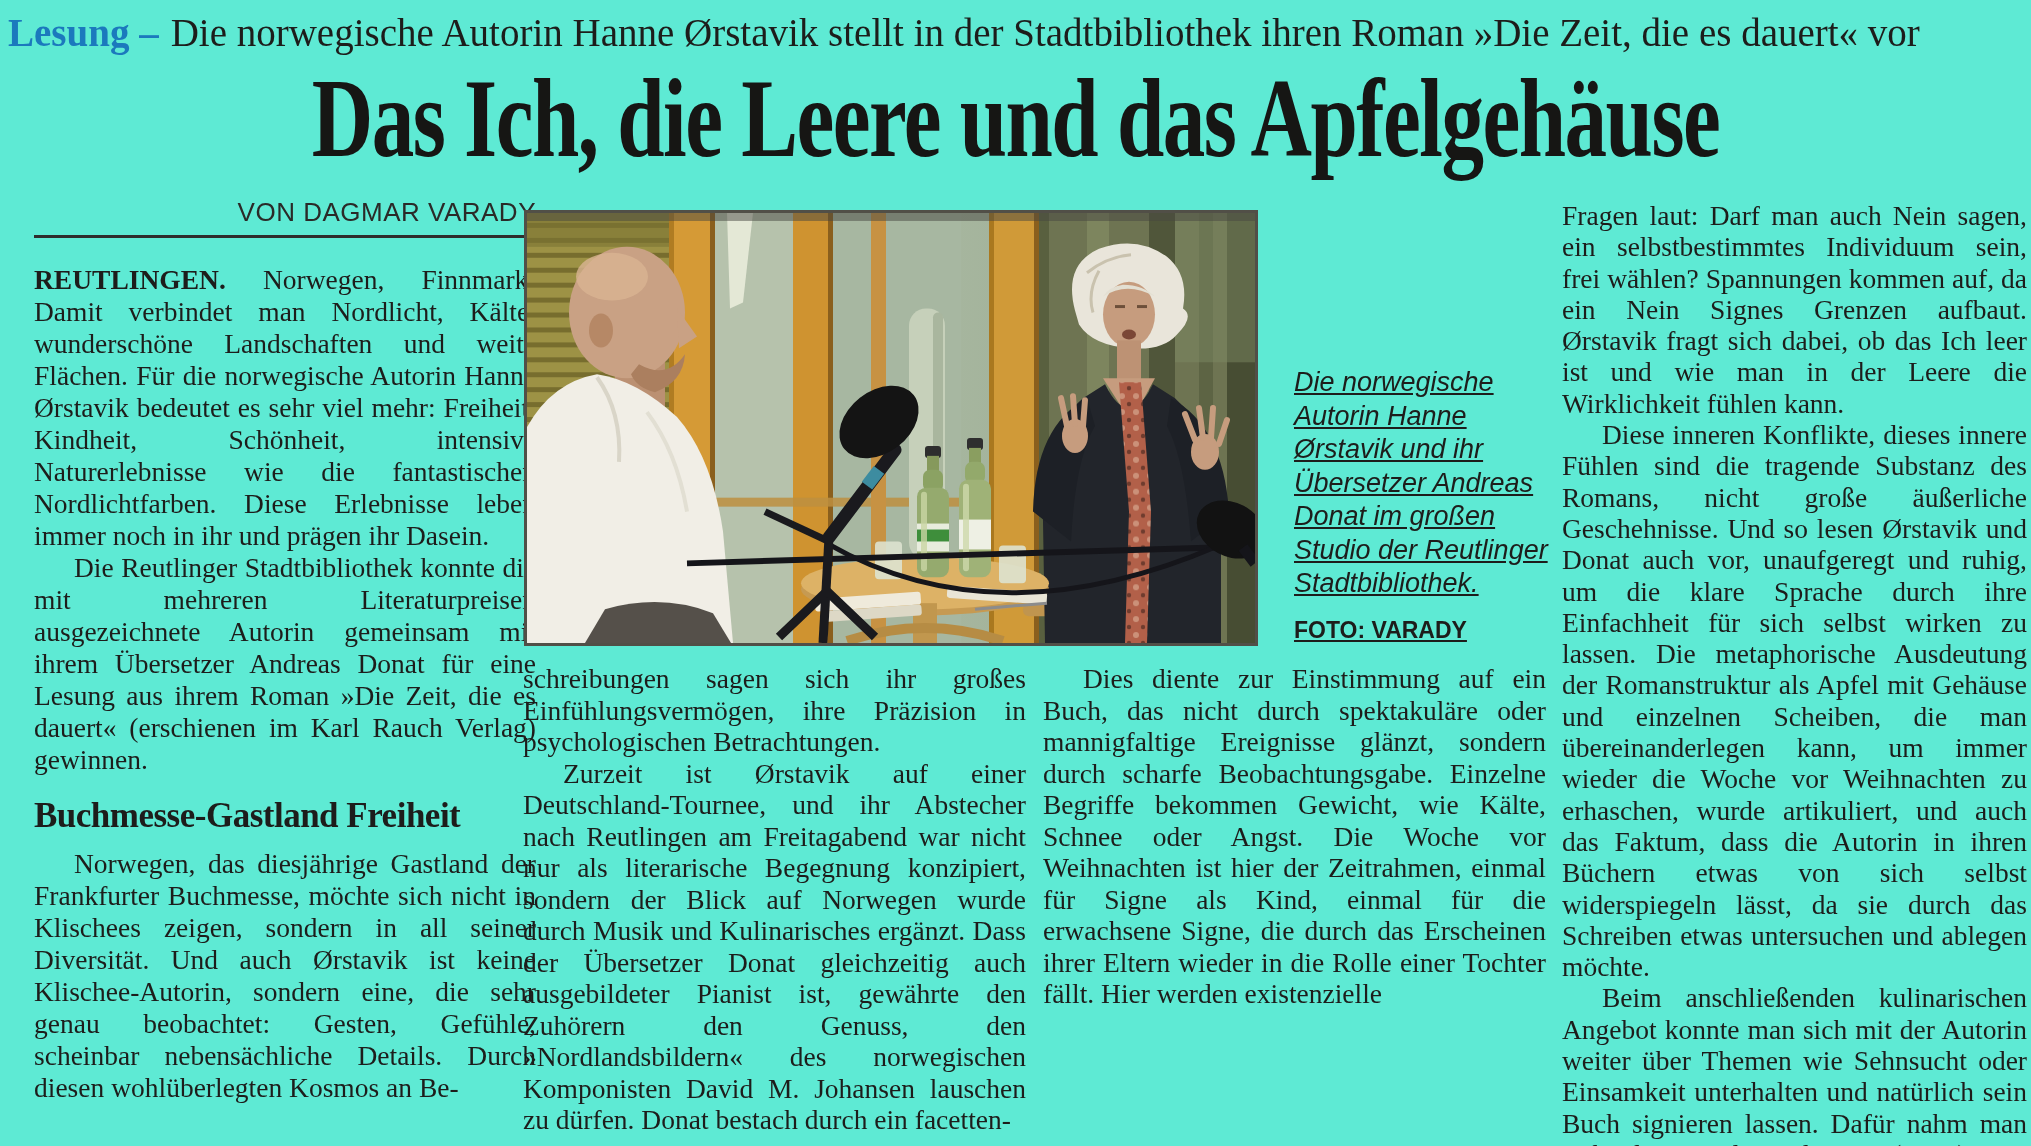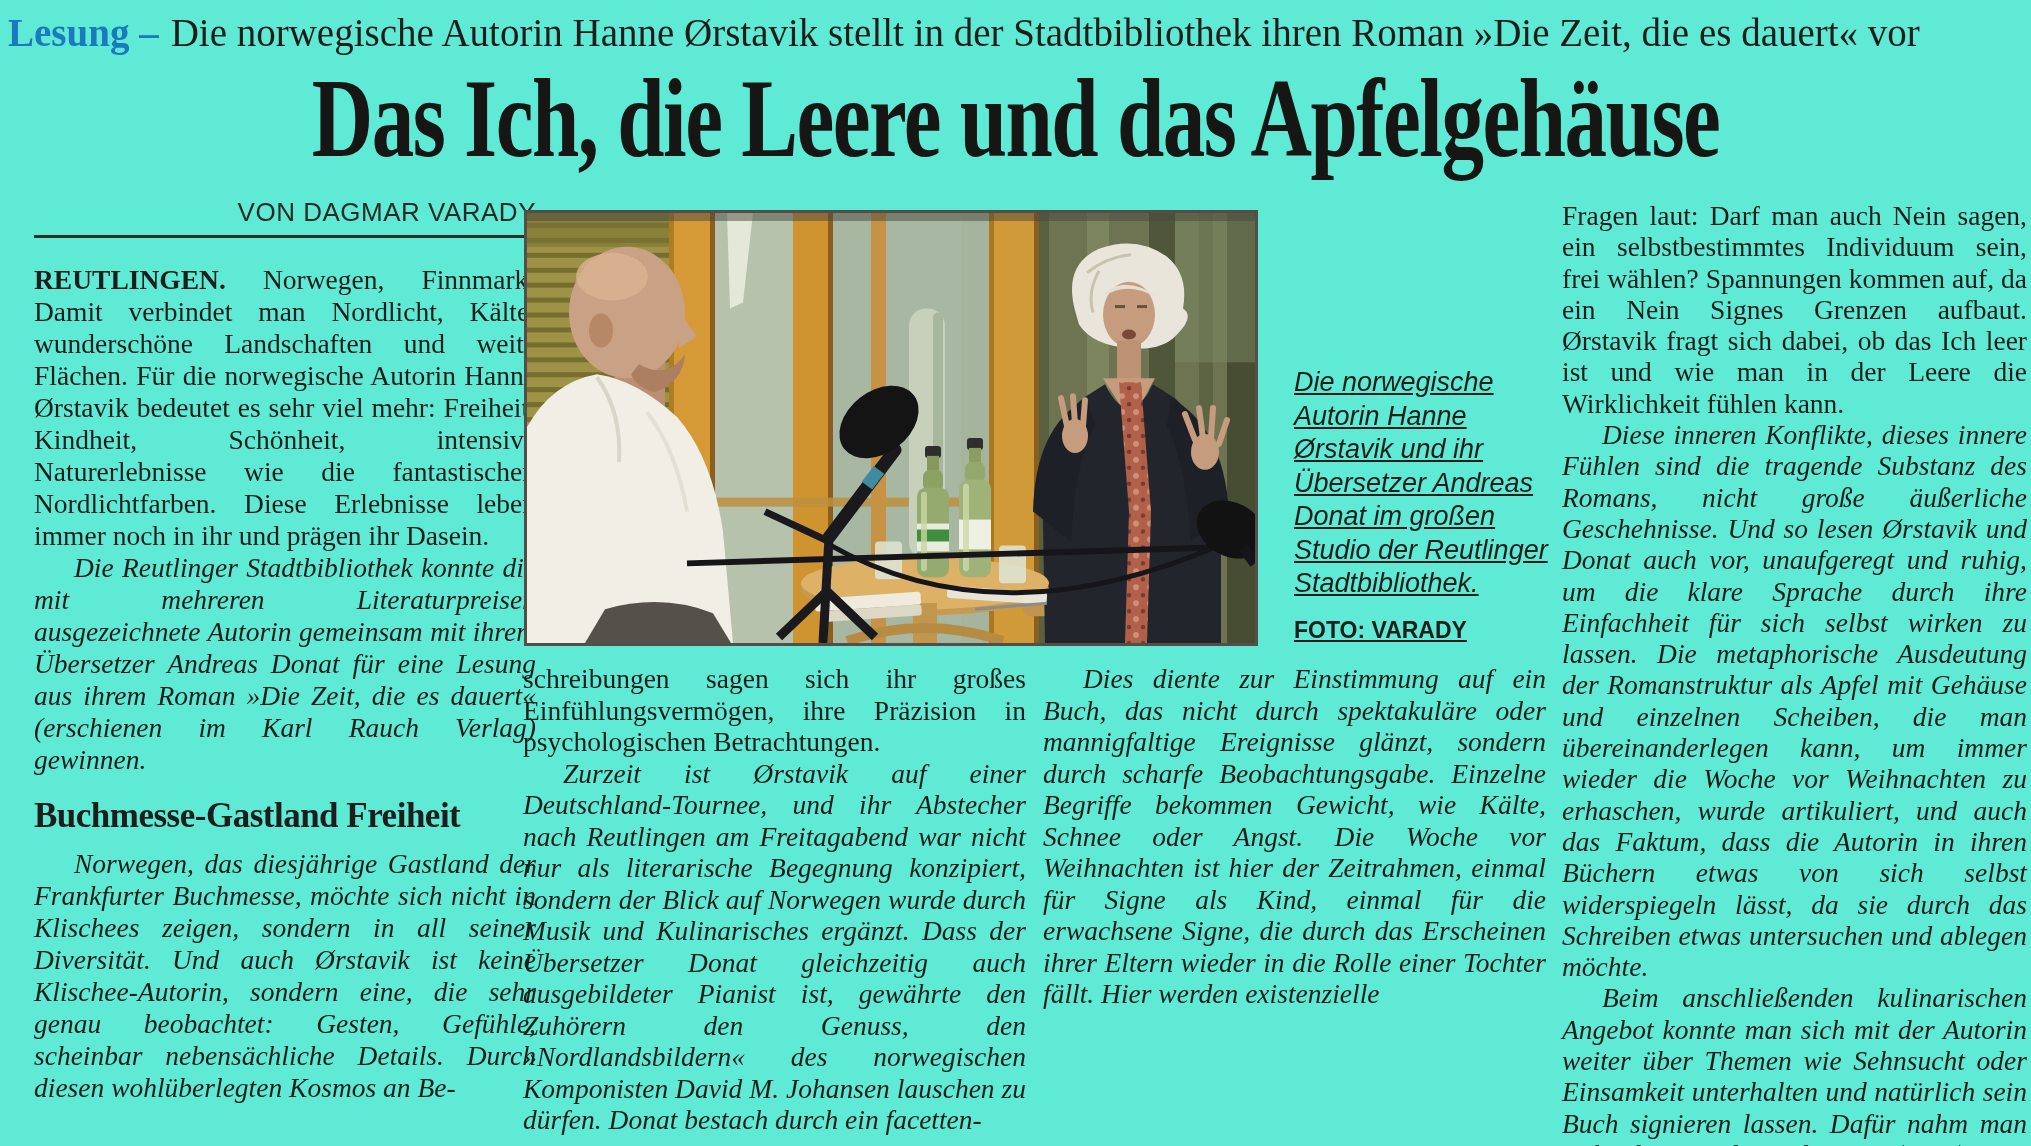--- a/index.html
+++ b/index.html
@@ -13,21 +13,21 @@
   
   .headline { position:absolute; left:0; right:0; top:56px; margin:0; text-align:center;
               font-family:"Liberation Serif",serif; font-weight:bold; font-size:112px;
               color:#161614; white-space:nowrap; letter-spacing:-2px;
               transform:scaleX(0.76); transform-origin:center top; line-height:1.12; }
 
   
   .col { position:absolute; font-family:"Liberation Serif",serif; font-size:27.5px;
          color:#1d1d1b; text-align:justify; }
   .col p { margin:0; }
-  .col p.indent { text-indent:40px;font-style:italic; }
+  .col p.indent { text-indent:40px; }
   .col1 { left:8px;    top:196px; width:502px; line-height:32px;margin-left:26px; }
   .col2 { left:523px;  top:663px; width:503px; line-height:31.5px; }
   .col3 { left:1043px; top:663px; width:503px; line-height:31.5px; }
   .col4 { left:1562px; top:200px; width:465px; line-height:31.3px; }
 
   .byline-wrap { margin-bottom:26px; }
   .byline { text-align:right; font-family:"Liberation Sans",sans-serif; font-size:26px;
             color:#2a2a28; letter-spacing:0.5px; }
   .byline-rule { border:0; border-top:3px solid #2e2e2c; margin:7px 0 0 0; }
 

